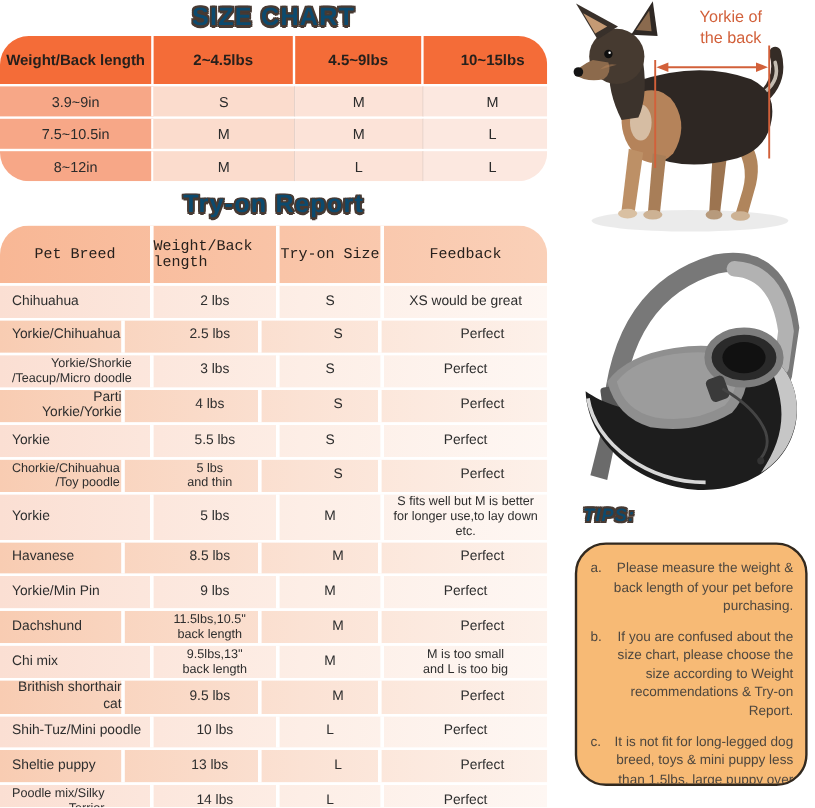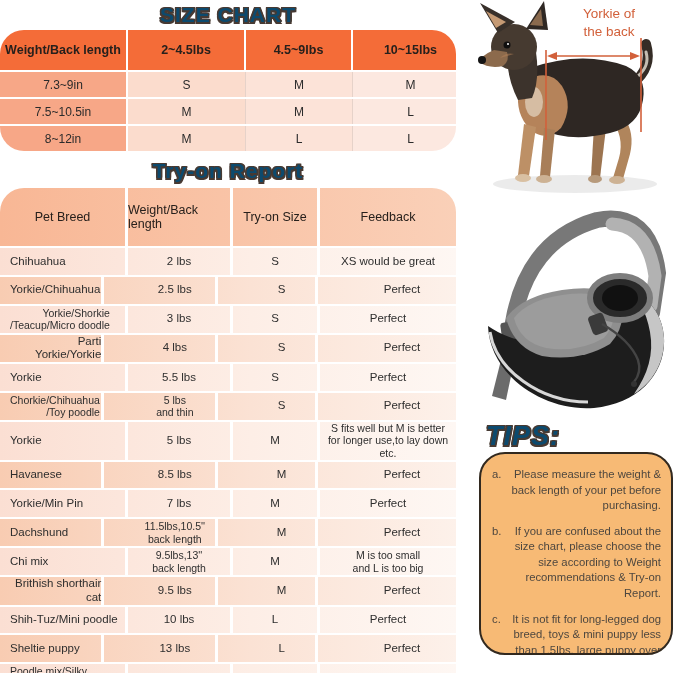--- a/index.html
+++ b/index.html
@@ -10,21 +10,21 @@
   
   .big-title{
     font-weight:bold;color:#0c4a6e;letter-spacing:1px;
     text-shadow:-1.5px -1.5px 0 #473a33,1.5px -1.5px 0 #473a33,
                 -1.5px 1.5px 0 #473a33,1.5px 1.5px 0 #473a33,
                 -1.5px 0 0 #473a33,1.5px 0 0 #473a33,
                 0 -1.5px 0 #473a33,0 2px 0 #473a33;
   }
   .size-title{position:absolute;left:0;top:3px;width:456px;text-align:center;font-size:21px;}
   .tryon-title{position:absolute;left:0;top:159px;width:456px;text-align:center;font-size:21px;}
-  .tips-title{position:absolute;left:486px;top:421px;font-size:27px;font-style:italic;}
+  .tips-title{position:absolute;left:486px;top:421px;font-size:15px;font-style:italic;}
 
   
   .schart{position:absolute;left:0;top:30px;width:456px;height:121px;
           border-radius:24px;overflow:hidden;}
   .sc-header{display:flex;height:40px;background:#f46c38;}
   .sc-hcell{box-sizing:border-box;display:flex;align-items:center;justify-content:center;
             font-size:12.5px;font-weight:bold;color:#27201c;border-right:2px solid #fff;}
   .sc-hcell:last-child{border-right:none;}
   .sc-row{display:flex;height:27px;border-top:2px solid #fff;box-sizing:border-box;}
   .sc-cell{box-sizing:border-box;display:flex;align-items:center;justify-content:center;
@@ -33,21 +33,21 @@
   .sc-val{border-right:1px solid #e6d2c9;}
   .sc-val:last-child{border-right:none;}
   .sc-v0{background:#fbdccd;}
   .sc-v1{background:#fce3d8;}
   .sc-v2{background:#fce8e0;}
   .w-c0{width:128px;} .w-c1{width:118px;} .w-c2{width:107px;} .w-c3{width:103px;padding-left:12px;}
 
   
   .ttable{position:absolute;left:0;top:188px;width:456px;height:485px;
           border-radius:24px 24px 0 0;overflow:hidden;}
-  .tt-header{display:flex;height:58px;background:linear-gradient(90deg,#f8b795,#fad0b8);}
+  .tt-header{display:flex;height:48px;background:linear-gradient(90deg,#f8b795,#fad0b8);font-family:Liberation Mono, monospace;}
   .tt-hcell{box-sizing:border-box;display:flex;align-items:center;justify-content:center;
             font-size:12.5px;color:#27201c;border-right:3px solid #fff;}
   .tt-hcell:last-child{border-right:none;}
   .tt-body{display:flex;flex-direction:column;height:445px;}
   .tt-row{flex:1;display:flex;border-top:2px solid #fff;box-sizing:border-box;
           background:linear-gradient(90deg,#fbdfd3 0%,#fdeee6 55%,#fef7f3 100%);}
   .tt-row.dark{background:linear-gradient(90deg,#f8ccb2 0%,#fbe2d4 55%,#fdf1ea 100%);gap:30px;}
   .tt-cell{box-sizing:border-box;display:flex;align-items:center;justify-content:center;
            text-align:center;font-size:11.5px;color:#2e2e2e;white-space:pre-line;
            border-right:3px solid #fff;line-height:1.2;}
@@ -81,21 +81,21 @@
 
   <div class="schart">
     <div class="sc-header" id="schart-header">
         <div class="sc-hcell w-c0">Weight/Back length</div>
         <div class="sc-hcell w-c1">2~4.5lbs</div>
         <div class="sc-hcell w-c2">4.5~9lbs</div>
         <div class="sc-hcell w-c3">10~15lbs</div>
       </div>
     <div id="schart-body">
         <div class="sc-row">
-          <div class="sc-cell sc-lab w-c0">7.3~9in</div>
+          <div class="sc-cell sc-lab w-c0">3.9~9in</div>
           <div class="sc-cell sc-val sc-v0 w-c1">S</div>
           <div class="sc-cell sc-val sc-v1 w-c2">M</div>
           <div class="sc-cell sc-val sc-v2 w-c3">M</div>
         </div>
         <div class="sc-row">
           <div class="sc-cell sc-lab w-c0">7.5~10.5in</div>
           <div class="sc-cell sc-val sc-v0 w-c1">M</div>
           <div class="sc-cell sc-val sc-v1 w-c2">M</div>
           <div class="sc-cell sc-val sc-v2 w-c3">L</div>
         </div>
@@ -165,21 +165,21 @@
 for longer use,to lay down etc.</div>
         </div>
         <div class="tt-row dark">
           <div class="tt-cell t-c0 breed">Havanese</div>
           <div class="tt-cell t-c1">8.5 lbs</div>
           <div class="tt-cell t-c2">M</div>
           <div class="tt-cell t-c3">Perfect</div>
         </div>
         <div class="tt-row">
           <div class="tt-cell t-c0 breed">Yorkie/Min Pin</div>
-          <div class="tt-cell t-c1">7 lbs</div>
+          <div class="tt-cell t-c1">9 lbs</div>
           <div class="tt-cell t-c2">M</div>
           <div class="tt-cell t-c3">Perfect</div>
         </div>
         <div class="tt-row dark">
           <div class="tt-cell t-c0 breed">Dachshund</div>
           <div class="tt-cell t-c1 twoline">11.5lbs,10.5''
 back length</div>
           <div class="tt-cell t-c2">M</div>
           <div class="tt-cell t-c3">Perfect</div>
         </div>

